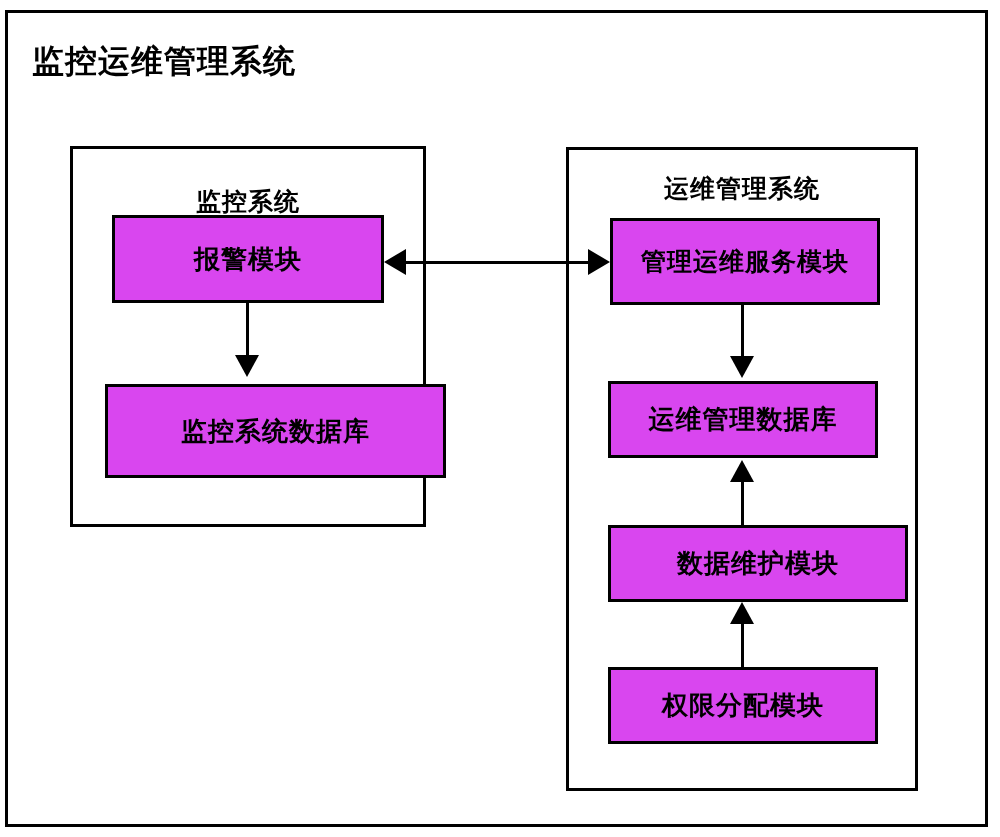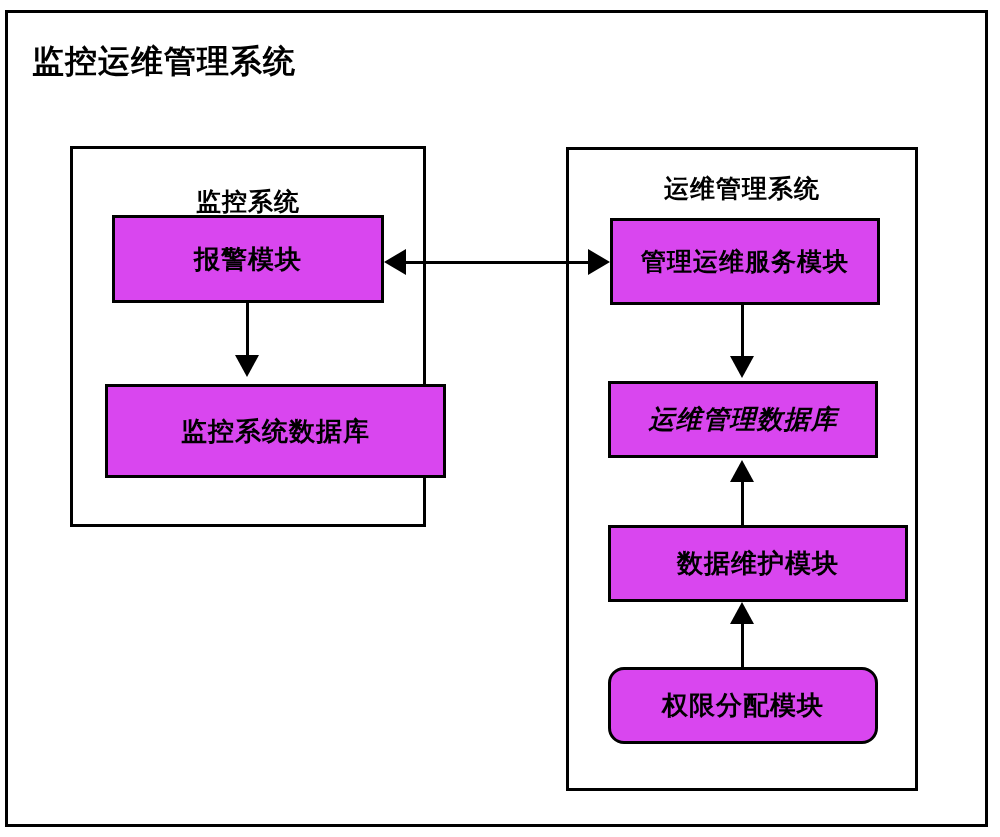--- a/index.html
+++ b/index.html
@@ -36,23 +36,23 @@
   
   #panel-monitor{left:70px;top:146px;width:356px;height:381px;}
   #panel-monitor .panel-title{top:36px;}
   #panel-ops{left:566px;top:147px;width:352px;height:644px;}
   #panel-ops .panel-title{top:22px;}
 
   
   #box-alarm{left:112px;top:215px;width:272px;height:88px;}
   #box-mon-db{left:105px;top:384px;width:341px;height:94px;}
   #box-ops-service{left:610px;top:218px;width:270px;height:87px;font-size:25px;}
-  #box-ops-db{left:608px;top:381px;width:270px;height:77px;font-style:italic;}
+  #box-ops-db{left:608px;top:381px;width:270px;height:77px;}
   #box-data-maint{left:608px;top:525px;width:300px;height:77px;}
-  #box-perm{left:608px;top:667px;width:270px;height:77px;border-radius:16px;}
+  #box-perm{left:608px;top:667px;width:270px;height:77px;}
 
   
   .vline{position:absolute;background:#000;width:3px;}
   .hline{position:absolute;background:#000;height:3px;}
 
   .arrow-down{
     position:absolute;width:0;height:0;
     border-left:12px solid transparent;border-right:12px solid transparent;
     border-top:22px solid #000;
   }

